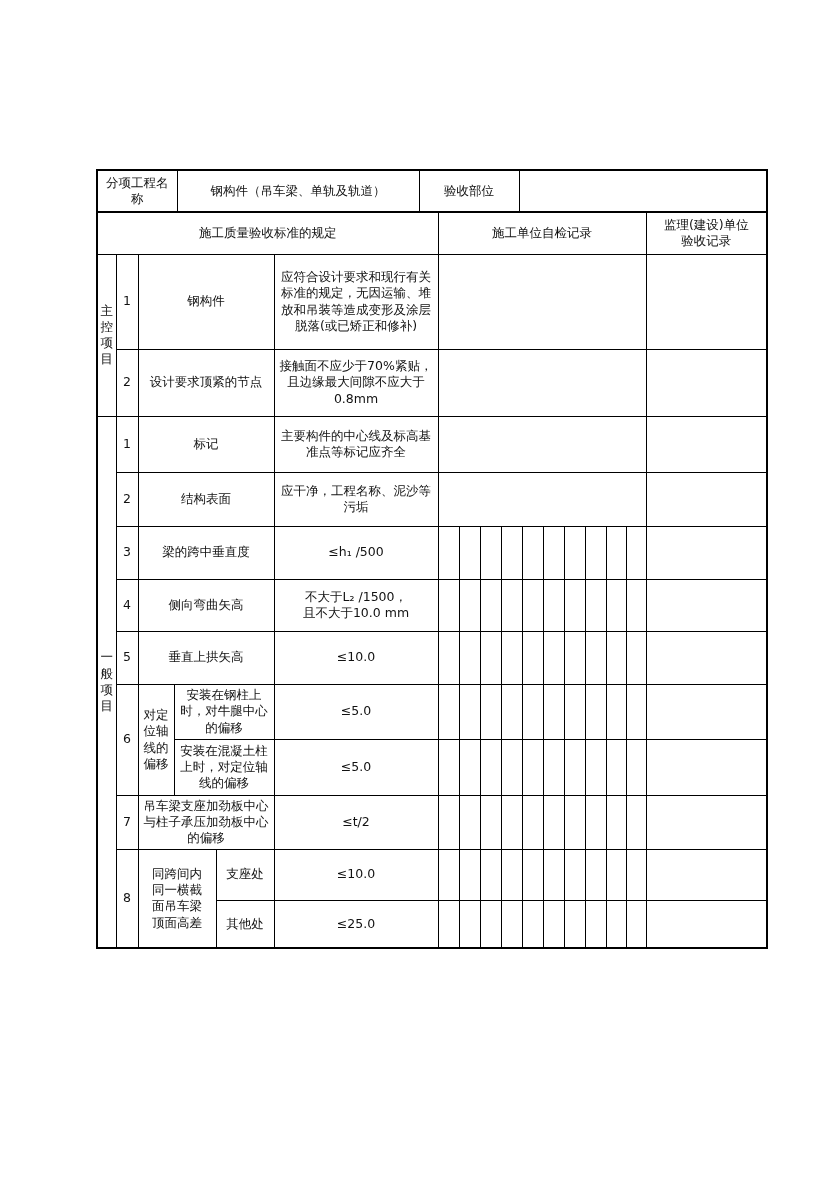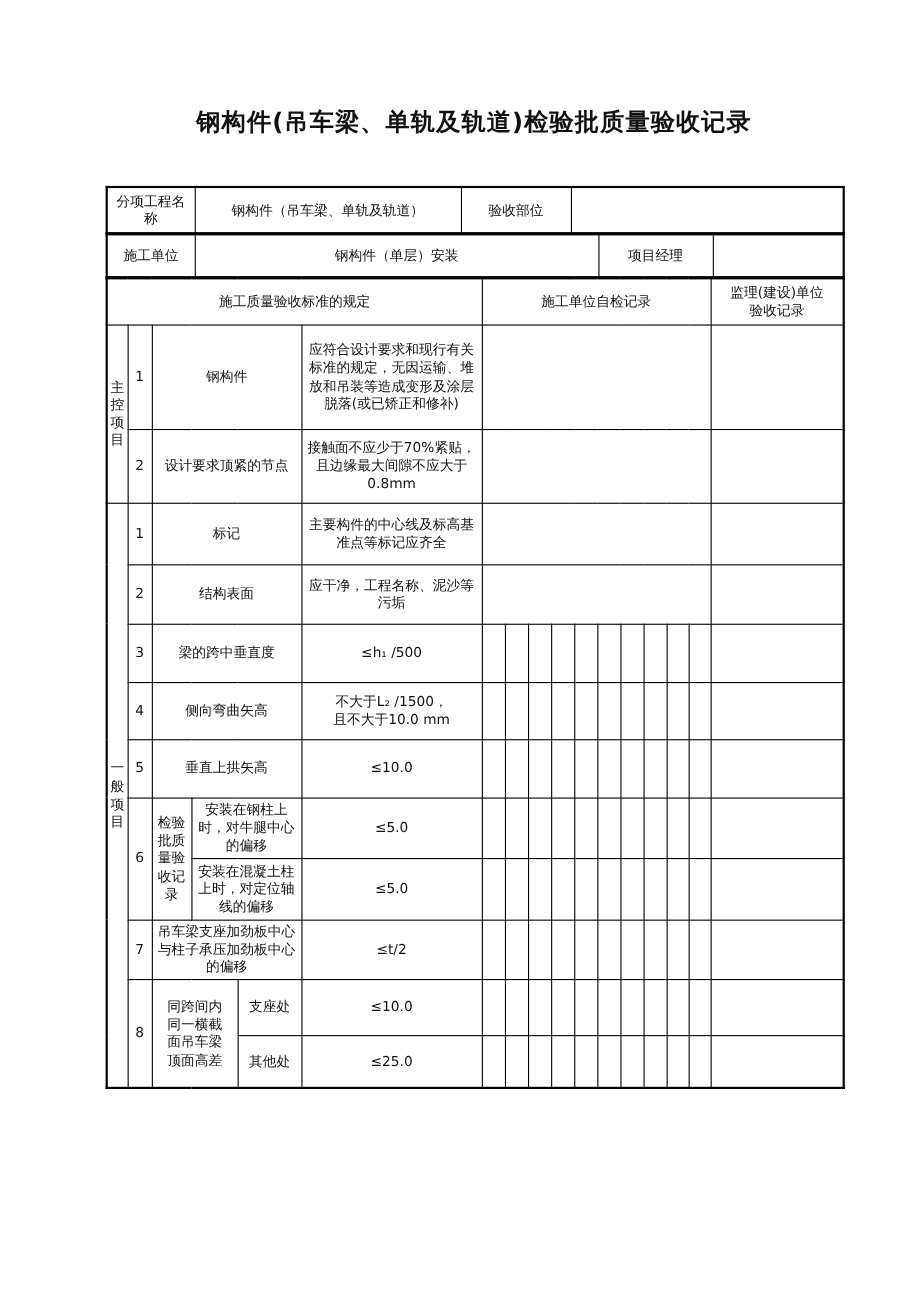--- a/index.html
+++ b/index.html
@@ -39,21 +39,20 @@
   td.sec   { padding: 0; }
   td.sec-main    { line-height: 15px; }
   td.sec-general { line-height: 52px; }
   td.chk   { padding: 0; }
 </style>
 </head>
 <body>
 
 <div class="sheet">
 
-  <div class="title">钢构件(吊车梁、单轨及轨道)检验批质量验收记录</div>
 
   <div class="tablewrap">
 
     <table class="t">
       <colgroup>
           <col style="width:80px">
           <col style="width:242px">
           <col style="width:100px">
           <col style="width:248px">
         </colgroup>
@@ -68,26 +67,20 @@
       </table>
 
     <table class="t">
       <colgroup>
           <col style="width:80px">
           <col style="width:367px">
           <col style="width:104px">
           <col style="width:119px">
         </colgroup>
       <tbody>
-          <tr style="height:39px">
-        <td>施工单位</td>
-        <td>钢构件（单层）安装</td>
-        <td>项目经理</td>
-        <td></td>
-      </tr>
     </tbody>
       </table>
 
     <table class="t">
       <colgroup>
         <col style="width:19px">
           <col style="width:22px">
           <col style="width:36px">
           <col style="width:42px">
           <col style="width:58px">
@@ -194,21 +187,21 @@
             <td class="chk"></td>
             <td class="chk"></td>
             <td class="chk"></td>
             <td class="chk"></td>
             <td class="chk"></td>
         <td></td>
       </tr>
 
       <tr style="height:55px">
         <td rowspan="2">6</td>
-        <td rowspan="2">检验批质量验收记录</td>
+        <td rowspan="2">对定位轴线的偏移</td>
         <td colspan="2" class="desc">安装在钢柱上时，对牛腿中心的偏移</td>
         <td>≤5.0</td>
         <td class="chk"></td>
             <td class="chk"></td>
             <td class="chk"></td>
             <td class="chk"></td>
             <td class="chk"></td>
             <td class="chk"></td>
             <td class="chk"></td>
             <td class="chk"></td>

